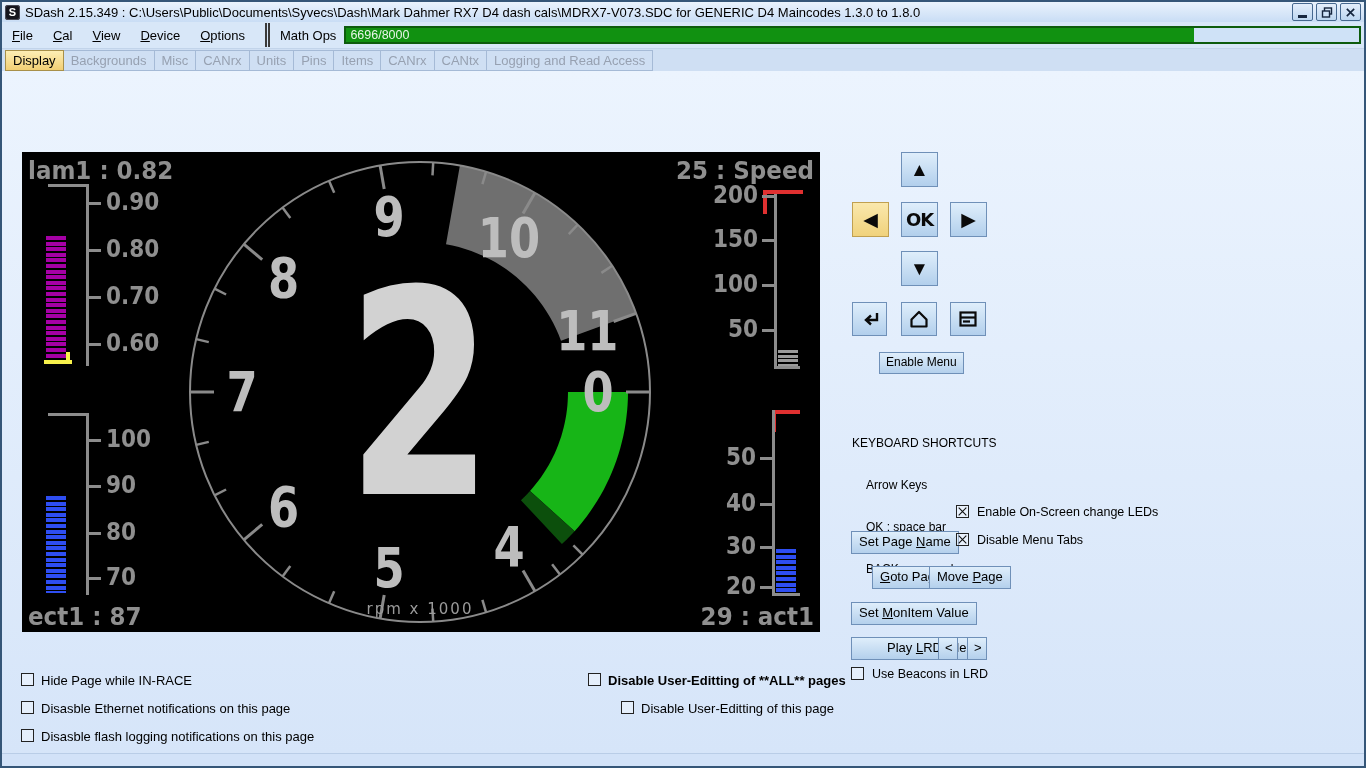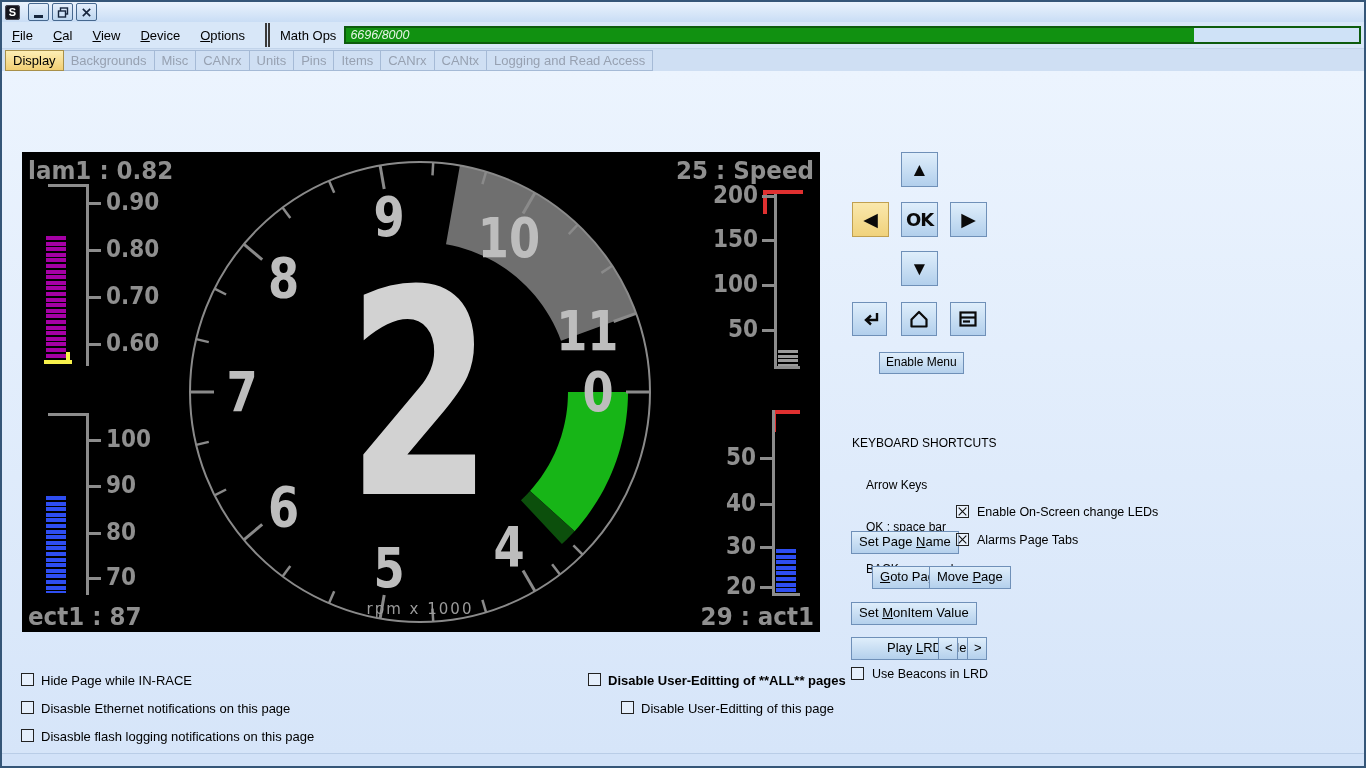--- a/index.html
+++ b/index.html
@@ -13,21 +13,21 @@
   .winbtn{width:19px;height:16px;margin-left:3px;background:linear-gradient(180deg,#e4eefb,#bdd6f0);border:1px solid #46688f;border-radius:2px;display:flex;align-items:center;justify-content:center;}
   .winbtn:last-child{margin-right:3px;}
   
   .menubar{position:absolute;top:22px;left:2px;right:2px;height:26px;background:#d8e7f8;display:flex;align-items:center;border-bottom:1px solid #c2d4ea;}
   .menu-item{padding:0 10px;font-size:13px;color:#000;}
   .mn{text-decoration:underline;}
   .msep{width:1px;height:24px;border-left:2px solid #3a3a3a;border-right:2px solid #3a3a3a;margin:0 6px 0 10px;}
   .mathops-label{padding:0 8px 0 4px;font-size:13px;color:#000;white-space:nowrap;}
   .progress{flex:1;height:14px;border:2px solid #0d5c0d;background:#cfe2f7;position:relative;margin-right:3px;}
   .progress-fill{position:absolute;left:0;top:0;bottom:0;background:#119111;}
-  .progress-text{position:absolute;left:4px;top:0;line-height:14px;font-size:12.5px;color:#e8f5e8;font-style:italic;}
+  .progress-text{position:absolute;left:4px;top:0;line-height:14px;font-size:12.5px;color:#e8f5e8;}
   
   .tabbar{position:absolute;top:49px;left:2px;right:2px;height:22px;background:#cfdff3;display:flex;align-items:flex-end;padding-left:3px;}
   .tab{height:19px;line-height:19px;padding:0 7px;font-size:13px;color:#97a1b1;background:#cfdff3;border:1px solid #a5bad6;margin-right:-1px;white-space:nowrap;}
   .tab.active{background:linear-gradient(180deg,#fdeeb5,#f2cf74);color:#000;border-color:#a8904a;position:relative;z-index:2;}
   
   .content{position:absolute;top:71px;left:2px;right:2px;bottom:14px;background:linear-gradient(180deg,#ecf4fe,#d6e5f9);}
   .bottomstrip{position:absolute;bottom:2px;left:2px;right:2px;height:12px;background:#d2e2f8;border-top:1px solid #b9cde7;}
   
   .display{position:absolute;left:20px;top:81px;width:798px;height:480px;background:#000;}
   .glabel{position:absolute;font-family:"DejaVu Sans",sans-serif;font-weight:bold;font-size:25px;color:#8f8f8f;white-space:nowrap;transform:scaleX(0.92);transform-origin:left center;}
@@ -53,20 +53,21 @@
   .cbl{position:absolute;font-size:12.5px;color:#000;white-space:nowrap;}
   .cbl.big{font-size:13px;}
 </style>
 </head>
 <body>
 
 <div class="window">
 
   <div class="titlebar">
     <div class="app-icon">S</div>
+    <div class="title-text">SDash 2.15.349  :  C:\Users\Public\Documents\Syvecs\Dash\Mark Dahmer RX7 D4 dash cals\MDRX7-V073.SDC for GENERIC D4 Maincodes 1.3.0 to 1.8.0</div>
     <div class="winbtn">
       <div style="width:9px;height:3px;background:#16263e;margin-top:8px;"></div>
     </div>
     <div class="winbtn">
       <svg width="12" height="11" viewBox="0 0 12 11">
           <rect x="3.5" y="1" width="7" height="6" fill="none" stroke="#16263e" stroke-width="1.4"></rect>
           <rect x="1.5" y="4" width="7" height="6" fill="#cfe3f8" stroke="#16263e" stroke-width="1.4"></rect>
         </svg>
     </div>
     <div class="winbtn">
@@ -256,21 +257,21 @@
         </svg>
       </span>
     <span class="cbl" style="left:975px;top:434px;">Enable On-Screen change LEDs</span>
 
     <div class="btn" style="left:849px;top:460px;"><span>Set Page </span><span class="mn">N</span><span>ame</span></div>
     <span class="cb" style="left:954px;top:462px;">
         <svg viewBox="0 0 13 13">
           <path d="M2 2 L11 11 M11 2 L2 11" stroke="#111" stroke-width="1.3" fill="none"></path>
         </svg>
       </span>
-    <span class="cbl" style="left:975px;top:462px;">Alarms Page Tabs</span>
+    <span class="cbl" style="left:975px;top:462px;">Disable Menu Tabs</span>
 
     <div class="btn" style="left:870px;top:495px;"><span></span><span class="mn">G</span><span>oto Page</span></div>
     <div class="btn" style="left:927px;top:495px;"><span>Move </span><span class="mn">P</span><span>age</span></div>
 
     <div class="btn" style="left:849px;top:531px;"><span>Set </span><span class="mn">M</span><span>onItem Value</span></div>
 
     <div class="btn" style="left:849px;top:566px;padding-left:35px;"><span>Play </span><span class="mn">L</span><span>RD File</span></div>
     <div class="btn" style="left:936px;top:566px;width:6px;text-align:center;padding:1px 6px;">&lt;</div>
     <div class="btn" style="left:965px;top:566px;width:6px;text-align:center;padding:1px 6px;">&gt;</div>
 

